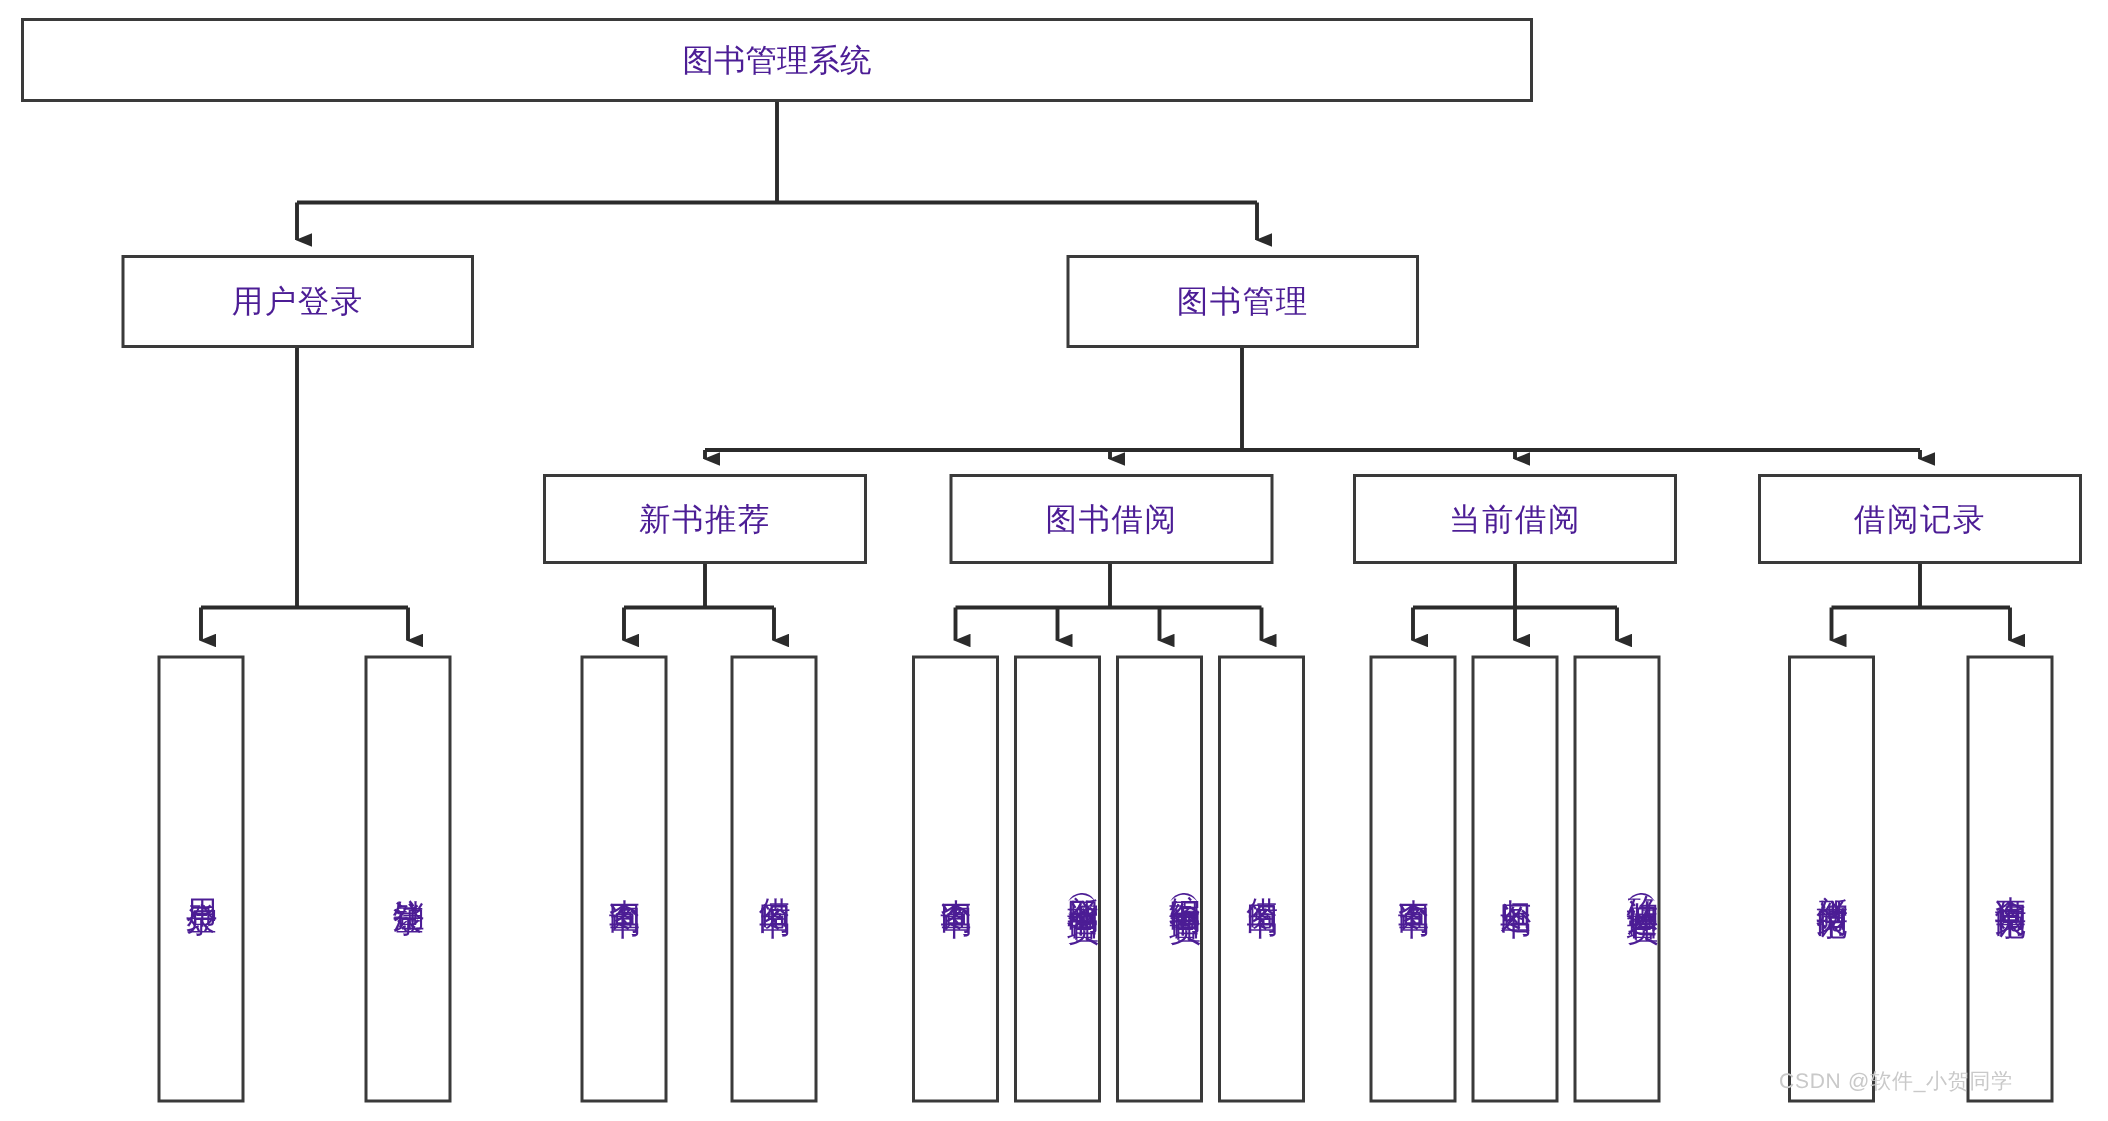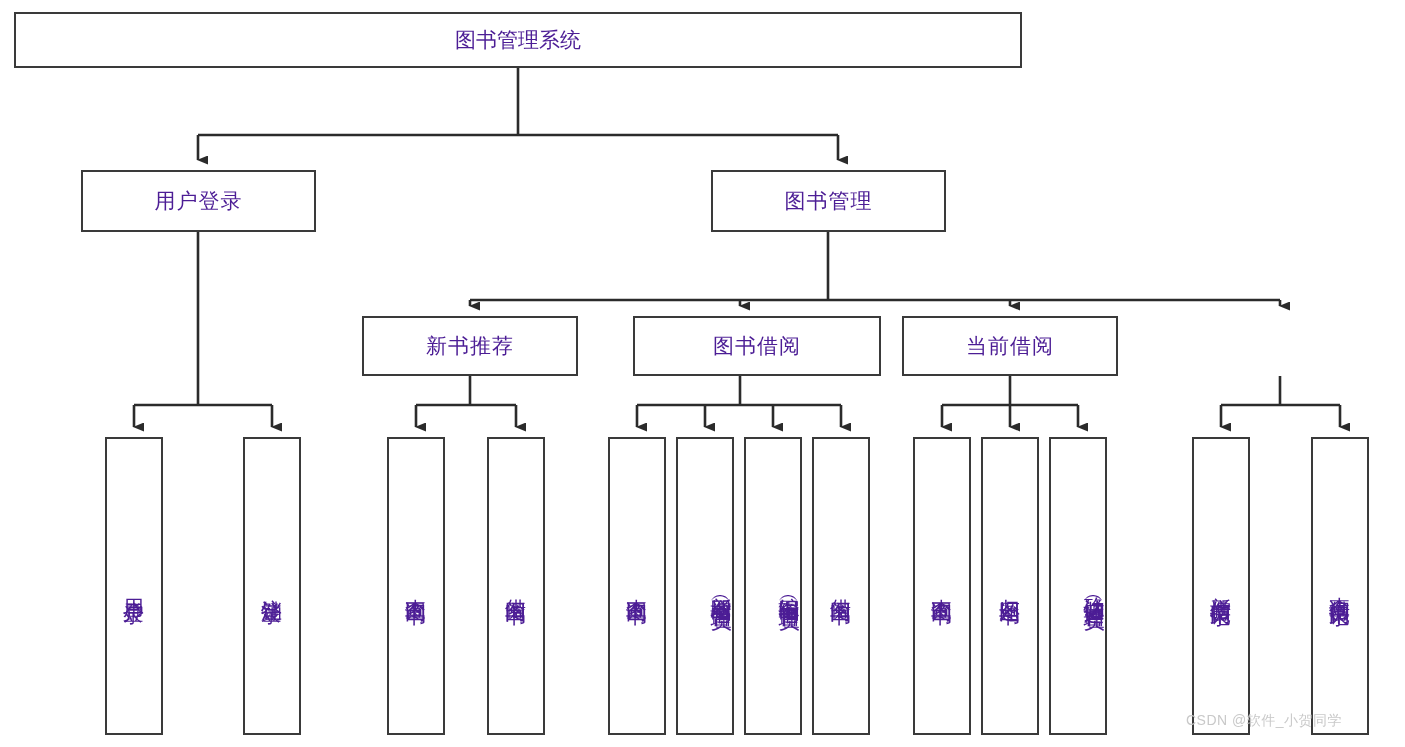--- a/index.html
+++ b/index.html
@@ -94,25 +94,28 @@
   <div class="node h" style="left:81px;top:170px;width:235px;height:62px;">
     <span>用户登录</span>
   </div>
   <div class="node h" style="left:711px;top:170px;width:235px;height:62px;">
     <span>图书管理</span>
   </div>
 
   <div class="node h" style="left:362px;top:316px;width:216px;height:60px;">
     <span>新书推荐</span>
   </div>
-  <div class="node h" style="left:633px;top:316px;width:248px;height:60px;">
+  <div class="node h" style="left:633px;top:316px;width:216px;height:60px;">
     <span>图书借阅</span>
   </div>
   <div class="node h" style="left:902px;top:316px;width:216px;height:60px;">
     <span>当前借阅</span>
+  </div>
+  <div class="node h" style="left:1172px;top:316px;width:216px;height:60px;">
+    <span>借阅记录</span>
   </div>
 
   <div class="node leaf mid" style="left:105px;top:437px;width:58px;height:298px;">
     <span>用户登录</span>
   </div>
   <div class="node leaf mid" style="left:243px;top:437px;width:58px;height:298px;">
     <span>注销登录</span>
   </div>
 
   <div class="node leaf mid" style="left:387px;top:437px;width:58px;height:298px;">

